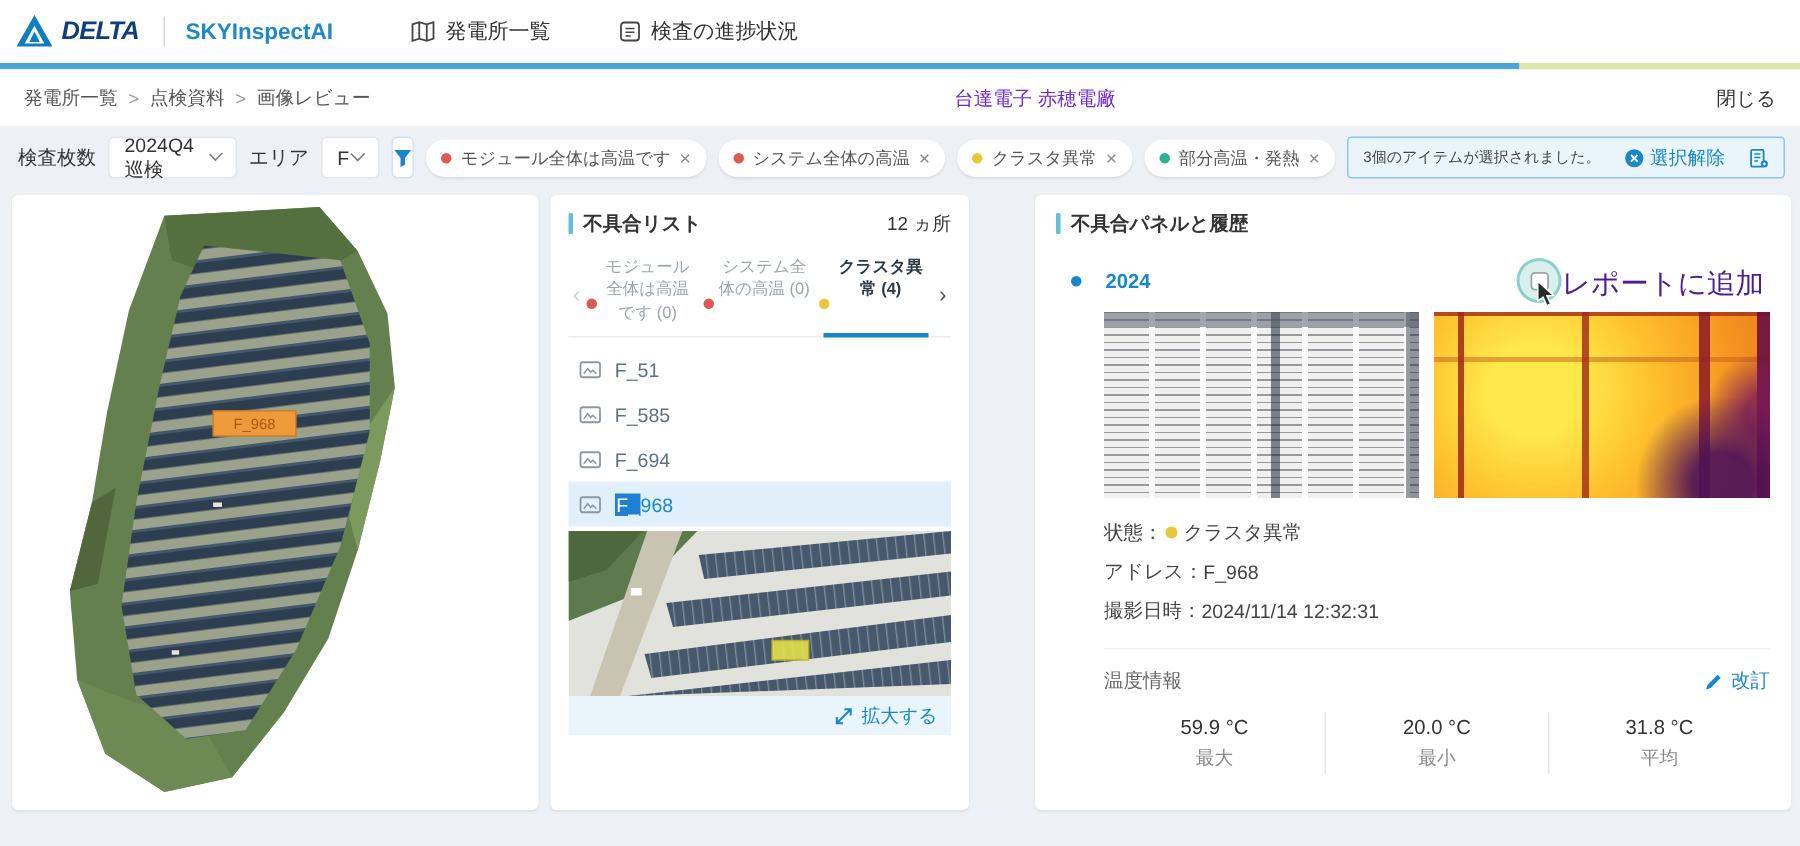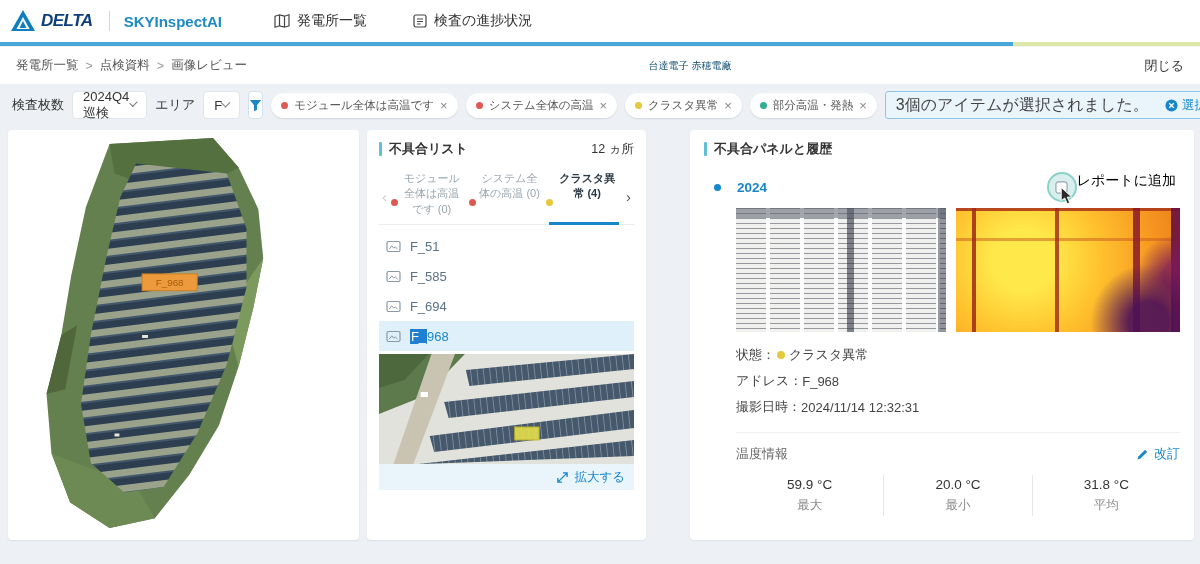--- a/index.html
+++ b/index.html
@@ -22,36 +22,36 @@
   .avatar { width:30px; height:30px; border-radius:50%; background:#ececec; display:flex; align-items:center; justify-content:center; margin-right:-12px; }
 
   .progress { height:4px; display:flex; }
   .p-blue { width:84.4%; background:#4aa6d8; }
   .p-green { flex:1; background:#dde7a6; }
 
   
   .toolbar { height:38px; background:#fff; display:flex; align-items:center; padding:0 16px; position:relative; border-top:1px solid #f3f3f3; }
   .breadcrumb { display:flex; align-items:center; gap:7px; font-size:12.5px; color:#555; }
   .bc-sep { color:#999; }
-  .site-title { position:absolute; left:690px; transform:translateX(-50%); font-size:10px; color:#0c4a6e; }
+  .site-title { position:absolute; left:690px; transform:translateX(-50%); font-size:13px; color:#6d28d9; }
   .close-btn { margin-left:auto; font-size:13px; color:#333; cursor:pointer; }
 
   
   .filterbar { height:42px; display:flex; align-items:center; padding:0 10px 0 12px; gap:8px; }
   .f-label { font-size:13px; color:#333; white-space:nowrap; }
   .select { background:#fff; border:1px solid #e2e5e9; border-radius:4px; height:28px; display:flex; align-items:center; padding:0 10px; font-size:13px; color:#333; cursor:pointer; }
   .sel-insp { width:200px; } .sel-area { width:70px; }
   .chev { width:7px; height:7px; border-right:1.5px solid #777; border-bottom:1.5px solid #777; transform:rotate(45deg) translate(-2px,-2px); margin-left:auto; }
   .funnel-btn { width:30px; height:28px; background:#fff; border:1px solid #cfe3f0; border-radius:4px; display:flex; align-items:center; justify-content:center; cursor:pointer; }
   .chips { display:flex; gap:8px;align-items:flex-end; }
   .chip { background:#fff; border-radius:13px; height:25px; display:flex; align-items:center; gap:6px; padding:0 10px; font-size:11.5px; color:#555; box-shadow:0 1px 2px rgba(0,0,0,.1); cursor:default; white-space:nowrap; }
   .chip .dot { width:7px; height:7px; border-radius:50%; }
   .chip .x { color:#888; font-size:13px; cursor:pointer; line-height:1; }
   .sel-banner { margin-left:auto; width:414px; height:28px; background:#e9f4fb; border:1px solid #8fc6e6; border-radius:3px; display:flex; align-items:center; padding:0 10px; gap:16px; }
-  .sel-msg { font-size:16px; color:#444; margin-right:auto; white-space:nowrap; }
+  .sel-msg { font-size:10px; color:#444; margin-right:auto; white-space:nowrap; }
   .sel-action { display:flex; align-items:center; gap:4px; color:#1887c9; font-size:12.5px; cursor:pointer; white-space:nowrap; }
 
   
   main { display:flex; gap:8px; padding:4px 6px 0 8px; height:414px; }
   .card { background:#fff; border-radius:4px; box-shadow:0 1px 2px rgba(0,0,0,.07); }
   .map-card { width:352px; padding:8px; display:flex; }
   .map-card svg { flex:1; }
   .list-card { width:300px; padding:10px 12px 0; display:flex; flex-direction:column; }
   .detail-card { flex:1; padding:10px 14px;margin-left:36px; }
 
@@ -73,21 +73,21 @@
   .list-item.selected { background:#dff0fa; color:#1887c9; }
   .txt-sel { background:#1f7fd0; color:#fff; padding:0 1px; }
 
   .photo-wrap { margin-top:3px; line-height:0; }
   .zoom-strip { background:#e9f4fb; height:26px; display:flex; align-items:center; justify-content:flex-end; gap:5px; padding:0 9px; color:#1887c9; font-size:12.5px; cursor:pointer; }
 
   
   .year-row { display:flex; align-items:center; margin:14px 0 6px 10px; height:30px; }
   .year-bullet { width:7px; height:7px; border-radius:50%; background:#1887c9; }
   .year { color:#1887c9; font-weight:bold; font-size:13.5px; margin-left:16px; }
-  .add-report { margin-left:auto; display:flex; align-items:flex-start; color:#000000; font-size:14px; cursor:pointer; position:relative; margin-right:4px; }
+  .add-report { margin-left:auto; display:flex; align-items:flex-end; color:#4c1d95; font-size:19px; cursor:pointer; position:relative; margin-right:4px; }
   .ripple { width:30px; height:30px; border-radius:50%; background:rgba(77,182,172,.22); border:2px solid rgba(77,182,172,.55); display:flex; align-items:center; justify-content:center; position:relative; }
   .cursor-svg { position:absolute; left:11px; top:13px; }
 
   .images-row { display:flex; gap:10px; padding-left:32px; margin-top:2px; }
   .img-rgb { width:210px; height:124px;
     background:
       linear-gradient(180deg, rgba(90,95,108,.55) 0 10px, rgba(90,95,108,0) 10px),
       linear-gradient(90deg, rgba(30,36,52,0) 0 53%, rgba(30,36,52,.55) 53% 56%, rgba(30,36,52,0) 56% 96%, rgba(30,36,52,.45) 96%),
       repeating-linear-gradient(90deg, rgba(255,255,255,0) 0 30px, rgba(255,255,255,.95) 30px 34px),
       repeating-linear-gradient(180deg, rgba(62,66,80,.5) 0 1px, rgba(0,0,0,0) 1px 5px),

